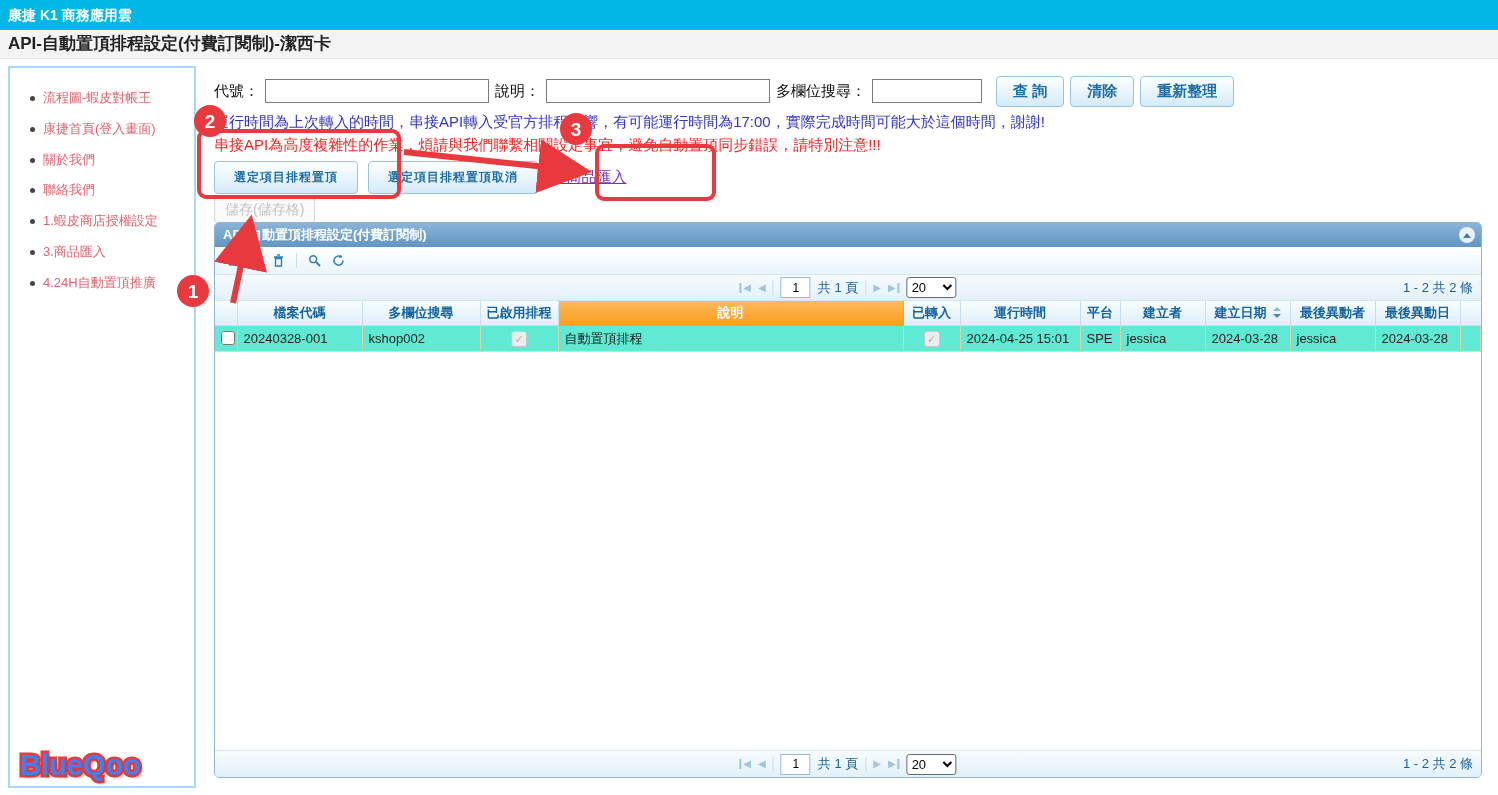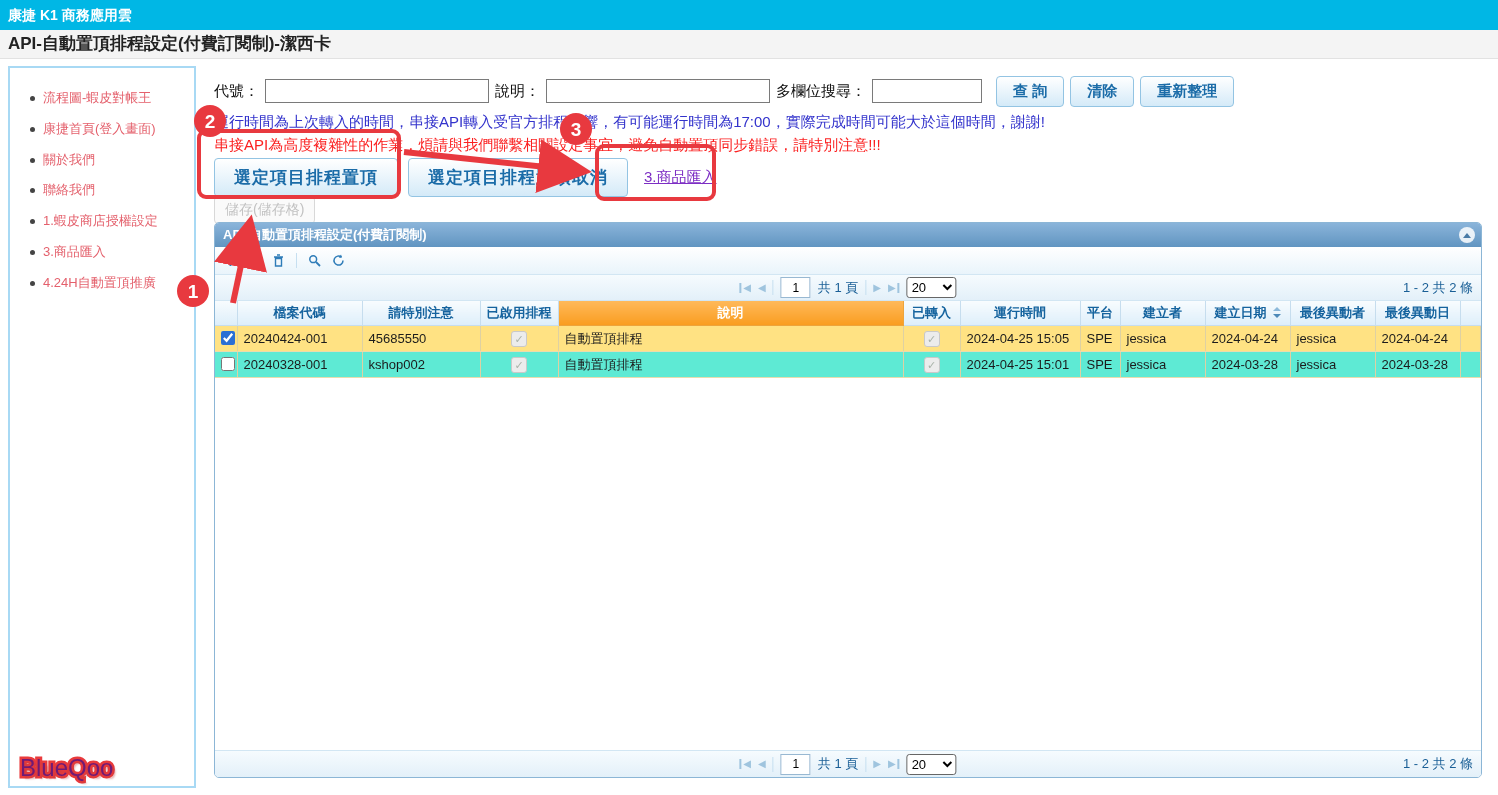--- a/index.html
+++ b/index.html
@@ -11,37 +11,37 @@
   .pageheader{height:28px;background:#f4f4f4;border-bottom:1px solid #e2e2e2;
           font-size:17px;font-weight:bold;color:#222;line-height:28px;padding:0 8px;}
   
   .sidebar{position:absolute;left:8px;top:66px;width:188px;height:722px;
            border:2px solid #a8d9f4;background:#fff;box-sizing:border-box;}
   ul.menu{margin:20px 0 7px 0;padding:0 8px 0 20px;list-style:none;}
   ul.menu li{position:relative;padding-left:13px;margin-bottom:10px;font-size:13px;
              color:#e4606c;line-height:1.6;cursor:pointer;}
   ul.menu li::before{content:"";position:absolute;left:0;top:8px;width:5px;height:5px;
              border-radius:50%;background:#444;}
-  .logo{position:absolute;left:10px;bottom:4px;font-size:24px;font-weight:400;
-        color:#701a75;-webkit-text-stroke:5px #e93a3c;paint-order:stroke fill;
+  .logo{position:absolute;left:10px;bottom:4px;font-size:29px;font-weight:700;
+        color:#3b82f6;-webkit-text-stroke:5px #e93a3c;paint-order:stroke fill;
         text-shadow:3px 3px 2px rgba(190,60,60,.45);letter-spacing:0;}
   
   .main{position:absolute;left:208px;top:66px;width:1274px;height:714px;}
   .search-row{position:absolute;left:6px;top:12px;height:26px;display:flex;
               align-items:center;gap:6px;font-size:15px;color:#111;white-space:nowrap;}
   .inp{height:22px;border:1px solid #7a7a7a;width:214px;font-size:14px;padding:0 4px;background:#fff;}
   .inp.small{width:100px;}
   .btn{background:linear-gradient(#ffffff,#d4eaf8);border:1px solid #93c4e3;border-radius:4px;
        color:#1b6ca8;font-weight:bold;font-size:15px;padding:5px 16px;cursor:pointer;
        font-family:inherit;}
   .btn.ml{margin-left:8px;}
   .notice1{position:absolute;left:6px;top:47px;font-size:15px;color:#3333cc;white-space:nowrap;}
   .notice2{position:absolute;left:6px;top:70px;font-size:15px;color:#fb1f1f;white-space:nowrap;}
   .action-row{position:absolute;left:6px;top:92px;height:38px;display:flex;align-items:center;gap:10px;}
-  .btn.big{font-size:17px;padding:7px 19px;letter-spacing:1px;}
+  .btn.big{font-size:12px;padding:7px 19px;letter-spacing:1px;}
   .link-import{font-size:15px;color:#7d2ec4;text-decoration:underline;margin-left:6px;cursor:pointer;}
   .tips-row{position:absolute;left:6px;top:131px;height:26px;display:flex;align-items:center;gap:14px;white-space:nowrap;}
   .btn-disabled{background:#fafafa;border:1px solid #d8d8d8;color:#c2c2c2;font-size:14px;
        padding:4px 10px;border-radius:4px;font-family:inherit;}
   .tips{font-size:15px;font-weight:bold;color:#000;}
   
   .panel{position:absolute;left:6px;top:156px;width:1268px;height:556px;border:1px solid #8cb6d6;
          border-radius:5px;display:flex;flex-direction:column;overflow:hidden;background:#fff;box-sizing:border-box;}
   .panel-hd{height:24px;background:linear-gradient(#8ab4da,#6195c1);color:#fff;font-weight:bold;
             font-size:13px;line-height:24px;padding:0 8px;position:relative;flex:none;}
@@ -200,49 +200,34 @@
           <col style="width:85px">
             <col style="width:85px">
             <col style="width:85px">
             <col style="width:85px">
             <col>
         </colgroup>
         <thead>
           <tr>
             <th class="center"></th>
             <th>檔案代碼</th>
-            <th>請特別注意</th>
+            <th>多欄位搜尋</th>
             <th>已啟用排程</th>
             <th class="desc-hd">說明</th>
             <th>已轉入</th>
             <th>運行時間</th>
             <th>平台</th>
             <th>建立者</th>
             <th><span>建立日期</span><span class="sort-icon"></span></th>
             <th>最後異動者</th>
             <th>最後異動日</th>
             <th></th>
           </tr>
         </thead>
         <tbody>
-          <tr class="sel">
-            <td class="center"><input type="checkbox" class="rowchk" checked="" style=""></td>
-            <td>20240424-001</td>
-            <td>45685550</td>
-            <td class="center"><span class="fakecheck">✓</span></td>
-            <td>自動置頂排程</td>
-            <td class="center"><span class="fakecheck">✓</span></td>
-            <td>2024-04-25 15:05</td>
-            <td>SPE</td>
-            <td>jessica</td>
-            <td>2024-04-24</td>
-            <td>jessica</td>
-            <td>2024-04-24</td>
-            <td></td>
-          </tr>
           <tr class="alt">
             <td class="center"><input type="checkbox" class="rowchk" style=""></td>
             <td>20240328-001</td>
             <td>kshop002</td>
             <td class="center"><span class="fakecheck">✓</span></td>
             <td>自動置頂排程</td>
             <td class="center"><span class="fakecheck">✓</span></td>
             <td>2024-04-25 15:01</td>
             <td>SPE</td>
             <td>jessica</td>

